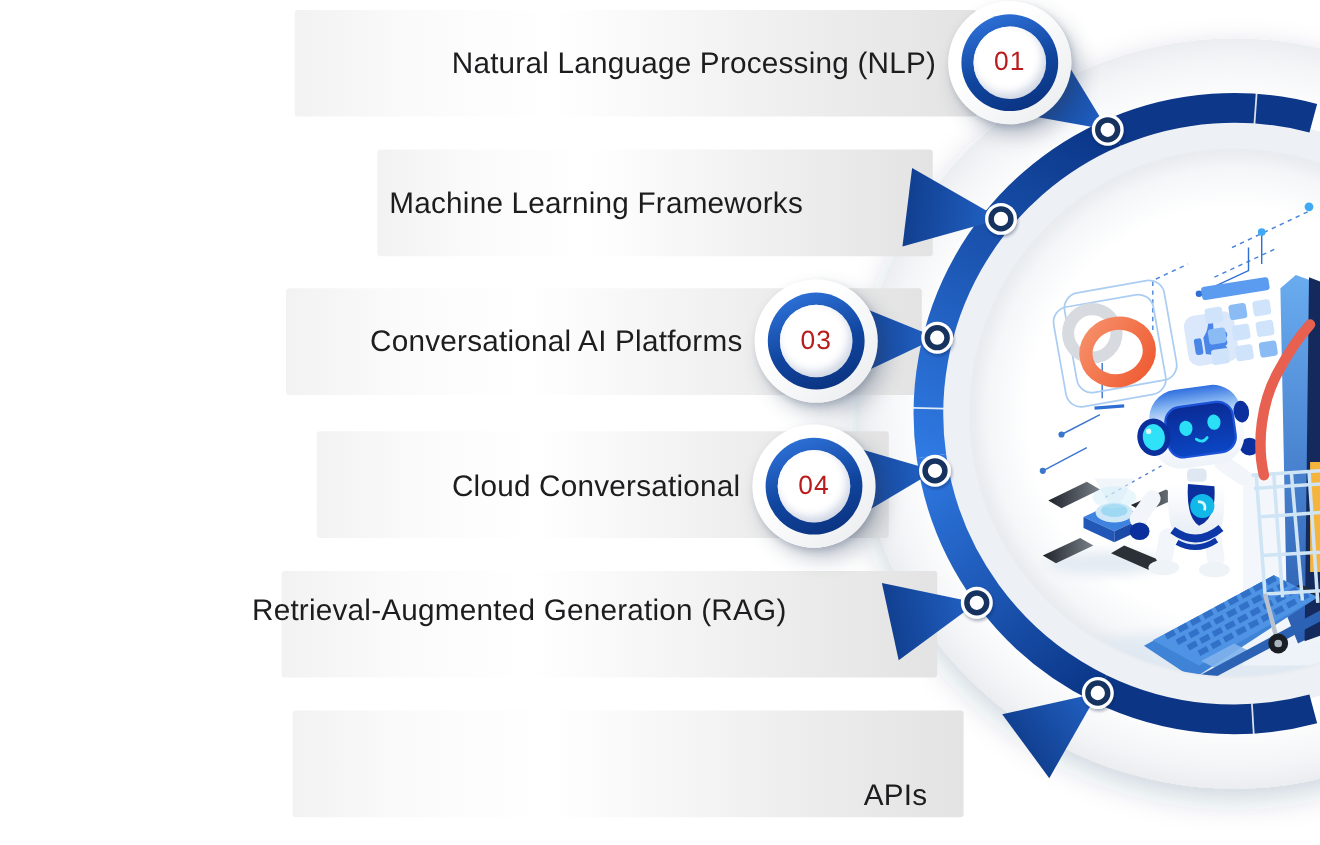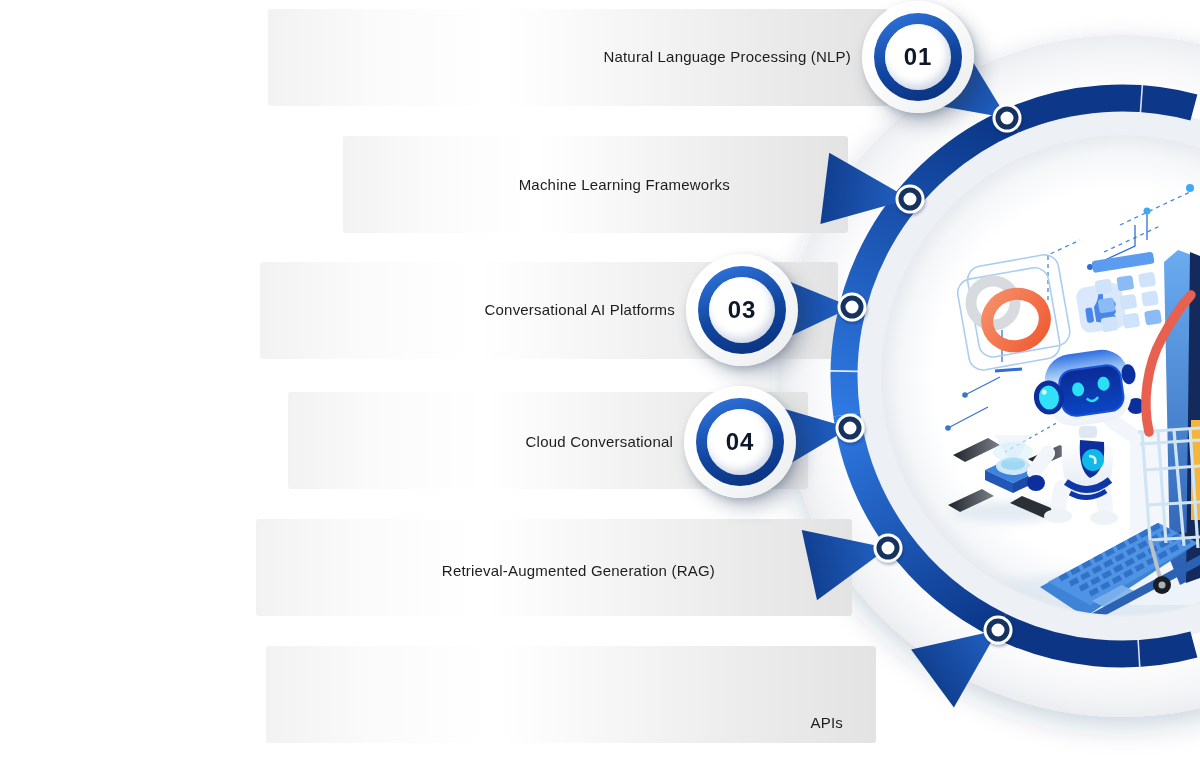--- a/index.html
+++ b/index.html
@@ -6,39 +6,39 @@
   #stage{
     position:relative;width:1200px;height:768px;overflow:hidden;background:#ffffff;
     font-family:"Liberation Sans","DejaVu Sans",sans-serif;
   }
   #stage svg.layer{position:absolute;left:0;top:0;}
   .topic-bar{
     position:absolute;height:97px;border-radius:3px;z-index:2;
     background:linear-gradient(90deg,#f2f2f2 0%,#fafafa 16%,#ffffff 38%,#ececec 78%,#e3e3e3 100%);
   }
   .topic-label{
-    position:absolute;z-index:2;font-size:15px;line-height:32px;font-weight:500;
+    position:absolute;z-index:2;font-size:27px;line-height:32px;font-weight:500;
     color:#1d1d1f;letter-spacing:.2px;white-space:nowrap;text-align:right;
   }
   .badge{
     position:absolute;width:112px;height:112px;border-radius:50%;z-index:4;
     background:linear-gradient(135deg,#ffffff 35%,#e9ebee 100%);
     box-shadow:8px 10px 18px rgba(50,70,100,.30),2px 3px 6px rgba(50,70,100,.22);
     display:flex;align-items:center;justify-content:center;
   }
   .badge-ring{
     width:88px;height:88px;border-radius:50%;
     background:linear-gradient(160deg,#2e71d8 8%,#10459e 55%,#0a2f7a 100%);
     display:flex;align-items:center;justify-content:center;
   }
   .badge-core{
     width:66px;height:66px;border-radius:50%;background:#ffffff;
     box-shadow:inset -3px -5px 8px rgba(16,52,120,.20),inset 2px 3px 4px rgba(255,255,255,.9);
     display:flex;align-items:center;justify-content:center;
-    font-size:24px;font-weight:700;letter-spacing:1px;color:#0f172a;
+    font-size:24px;font-weight:400;letter-spacing:1px;color:#b91c1c;
   }
 </style>
 </head>
 <body>
 
 <div id="stage">
 
   <svg class="layer" width="1200" height="768" style="z-index:1">
     <defs>
       <radialGradient id="diskGrad">
@@ -58,21 +58,21 @@
   <div class="topic-bar" style="left:343px;top:136px;width:505px"></div>
   <div class="topic-bar" style="left:260px;top:262px;width:578px"></div>
   <div class="topic-bar" style="left:288px;top:392px;width:520px"></div>
   <div class="topic-bar" style="left:256px;top:519px;width:596px"></div>
   <div class="topic-bar" style="left:266px;top:646px;width:610px"></div>
 
   <div class="topic-label" style="right:349px;top:41px">Natural Language Processing (NLP)</div>
   <div class="topic-label" style="right:525px;top:294px">Conversational AI Platforms</div>
   <div class="topic-label" style="right:470px;top:169px">Machine Learning Frameworks</div>
   <div class="topic-label" style="right:527px;top:426px">Cloud Conversational</div>
-  <div class="topic-label" style="right:485px;top:555px">Retrieval-Augmented Generation (RAG)</div>
+  <div class="topic-label" style="right:485px;top:539px">Retrieval-Augmented Generation (RAG)</div>
   <div class="topic-label" style="right:357px;top:707px">APIs</div>
 
   <svg class="layer" width="1200" height="768" style="z-index:3">
     <defs>
       <radialGradient id="innerGrad">
         <stop offset="0" stop-color="#ffffff"></stop>
           <stop offset=".78" stop-color="#ffffff"></stop>
         <stop offset=".93" stop-color="#f4f6f8"></stop>
           <stop offset="1" stop-color="#e8ebef"></stop>
       </radialGradient>

